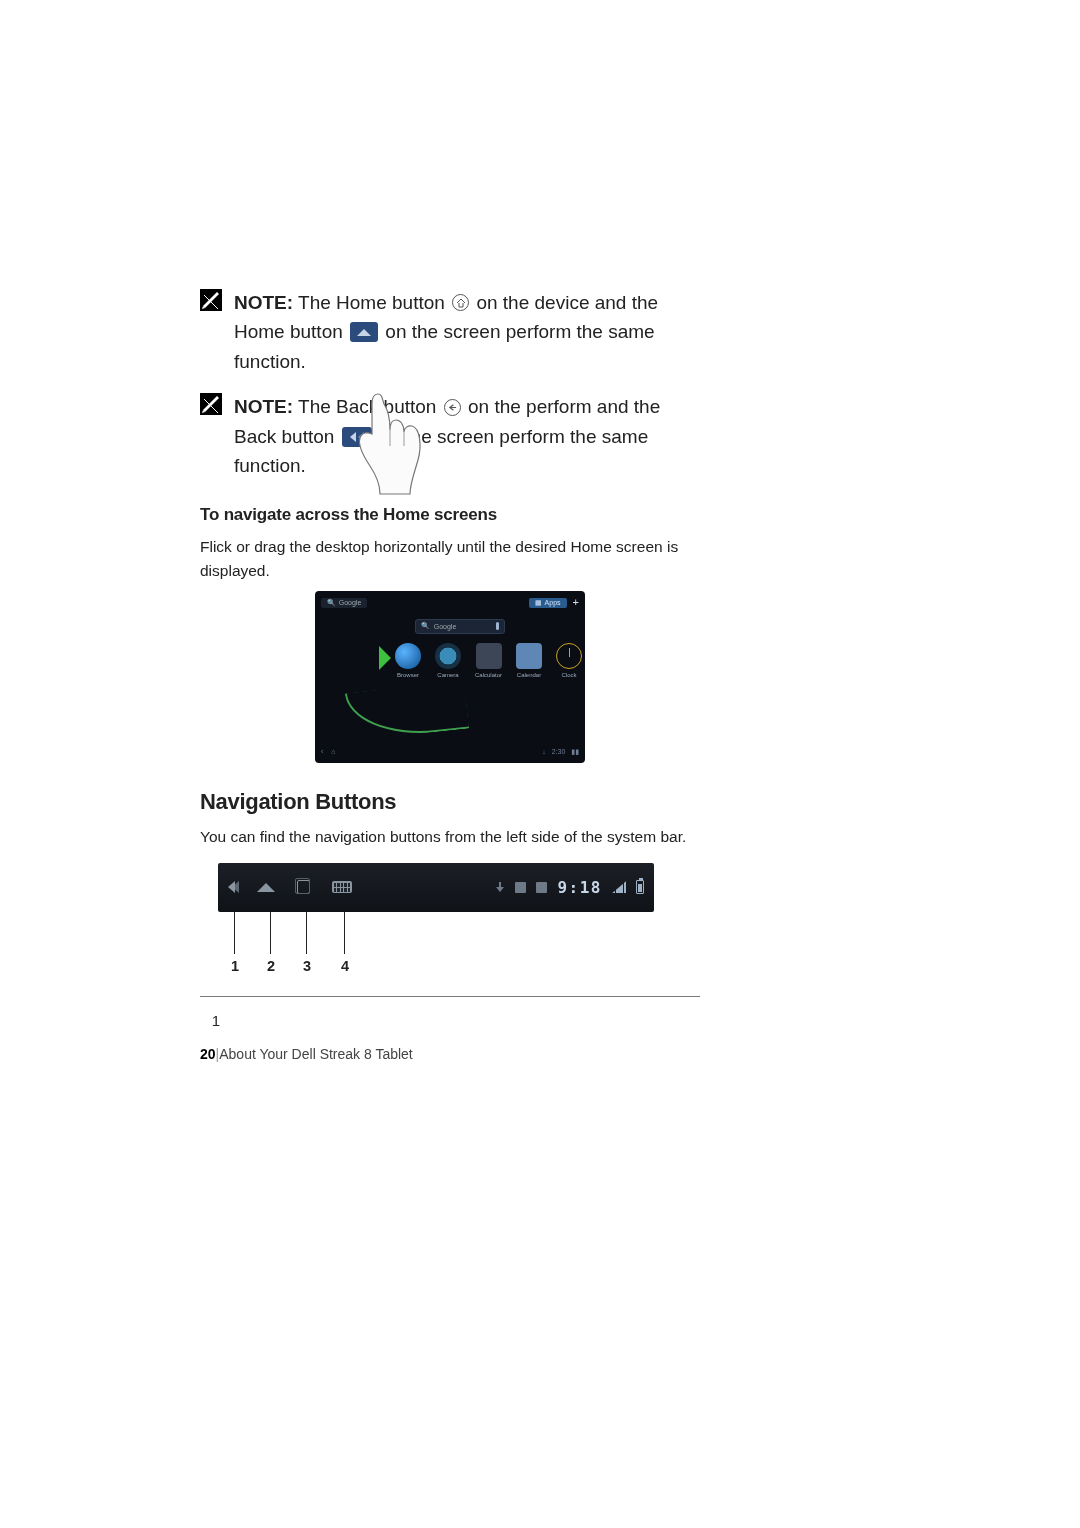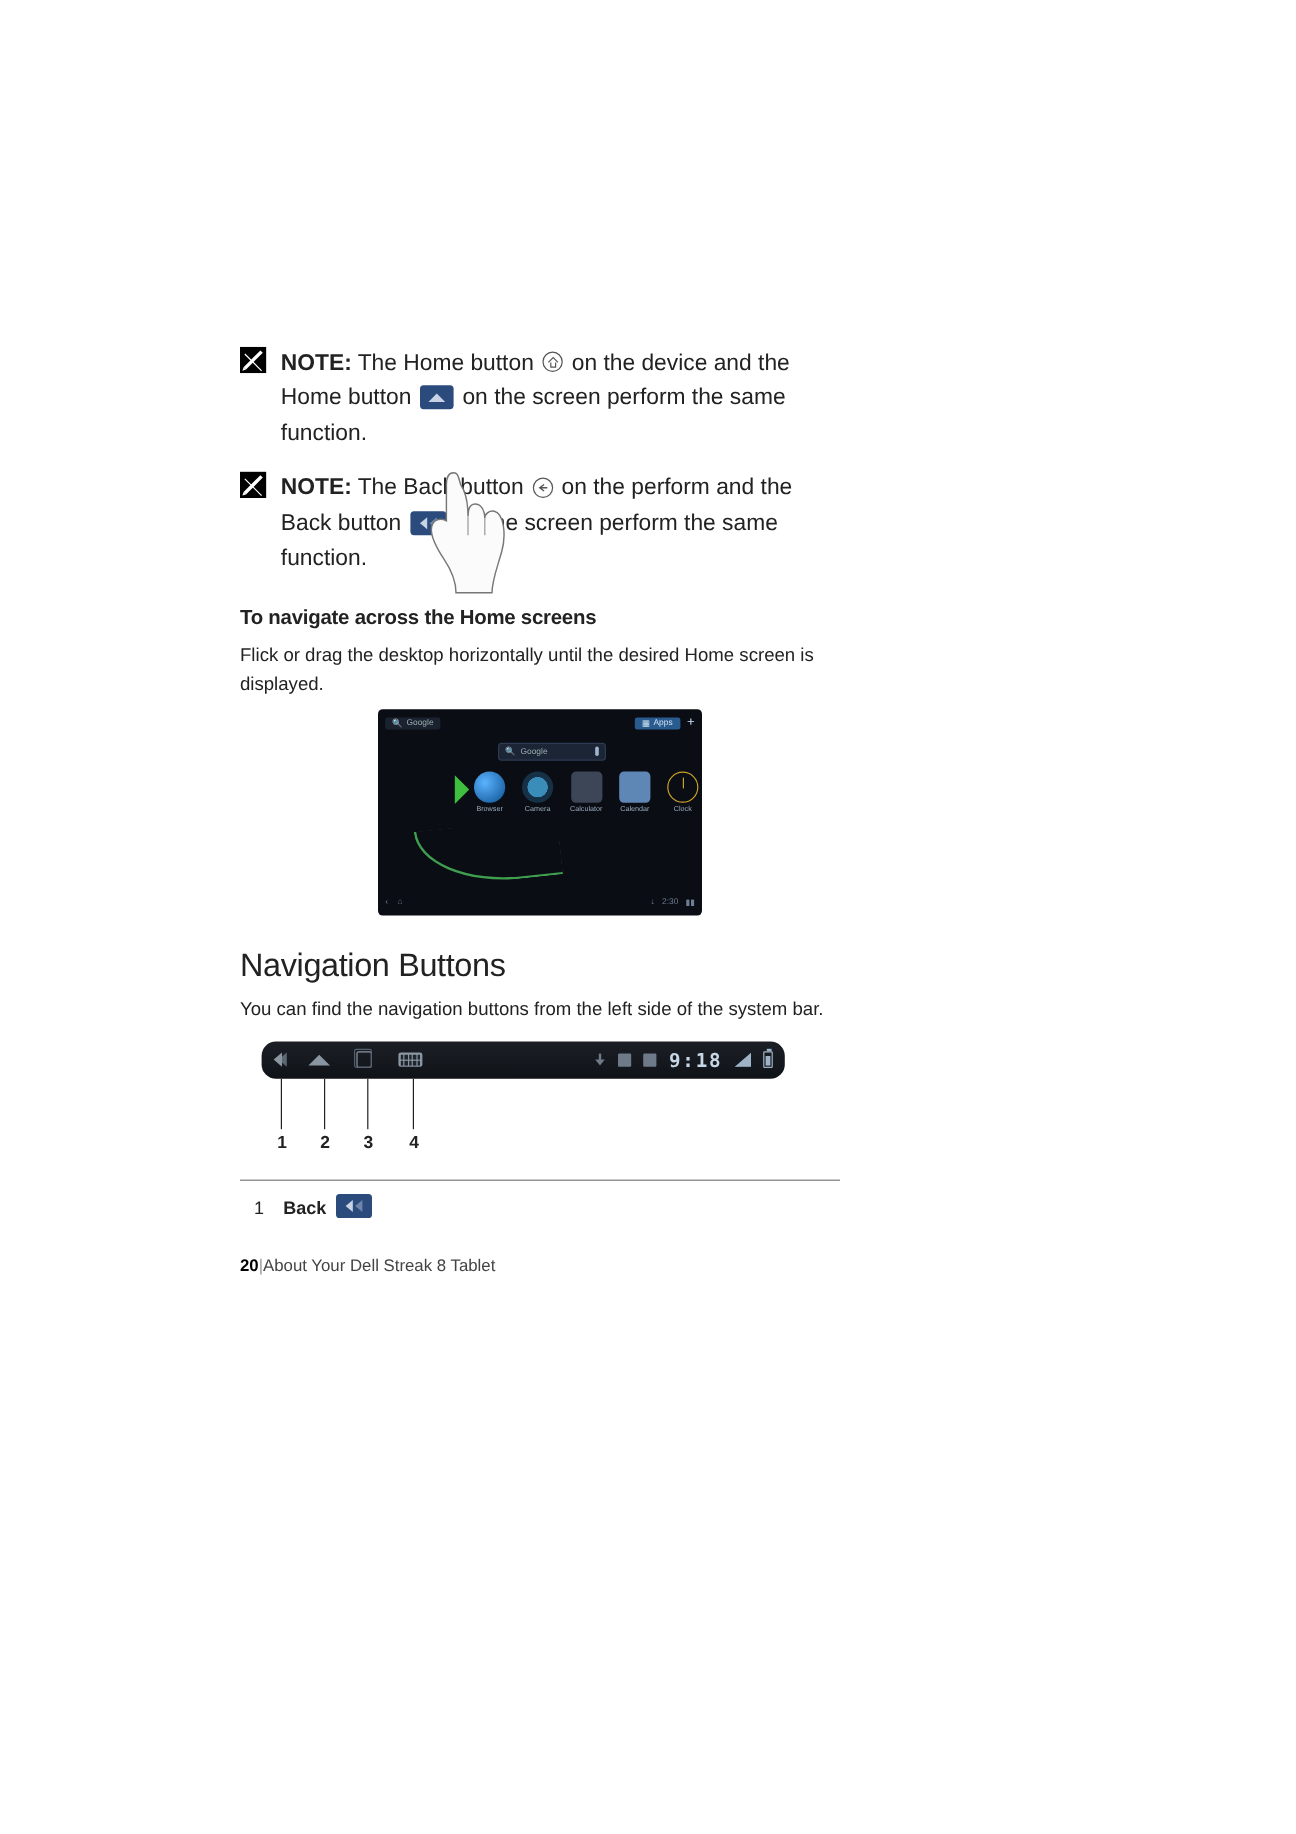--- a/index.html
+++ b/index.html
@@ -175,38 +175,38 @@
   .tf-br { display: flex; gap: 6px; align-items: center; }
   .hand {
     position: absolute;
     left: 150px; top: 100px;
     width: 76px; height: 110px;
     pointer-events: none;
   }
   .hand svg { width: 100%; height: 100%; display: block; }
 
   .h2 {
-    font-size: 27px;
-    font-weight: 400;
+    font-size: 22px;
+    font-weight: 700;
     margin-top: 26px;
     margin-bottom: 10px;
     letter-spacing: -0.3px;
   }
 
   .figure2 {
     width: 436px;
     margin: 14px 0 18px 18px;
   }
   .sysbar {
-    height: 31px;
+    height: 49px;
     width: 436px;
     background: linear-gradient(#1c2026, #0f1217);
     display: flex; justify-content: space-between;
     padding: 0 10px;
-    border-radius: 12px;
+    border-radius: 2px;
   }
   .sys-left { display: flex; align-items: center; gap: 22px; }
   .sys-right { display: flex; align-items: center; gap: 10px; color: #b6c8dc; font-size: 15px; letter-spacing: 1px; }
   .gicon { color: #7e8a98; display: inline-flex; align-items: center; justify-content: center; }
   .g-back {
     width: 0; height: 0;
     border-top: 6px solid transparent;
     border-bottom: 6px solid transparent;
     border-right: 7px solid #8a95a2;
     filter: drop-shadow(4px 0 0 #5d6772);
@@ -456,27 +456,20 @@
         <div class="co-num n3">3</div>
       <div class="co-line l4"></div>
         <div class="co-num n4">4</div>
     </div>
   </div>
 
   <hr class="table-sep">
 
   <div class="nav-table">
     <div class="nt-num">1</div>
-    <div class="nt-label">
-      <span>Back</span>
-      <span class="inline-icon back-soft-btn">
-          <span class="chev-left"></span>
-          <span class="chev-left dim"></span>
-        </span>
-    </div>
   </div>
 
 </div>
 
 <div class="footer">
   <span class="pn">20</span>
   <span class="div">|</span>
   <span>About Your Dell Streak 8 Tablet</span>
 </div>
 

